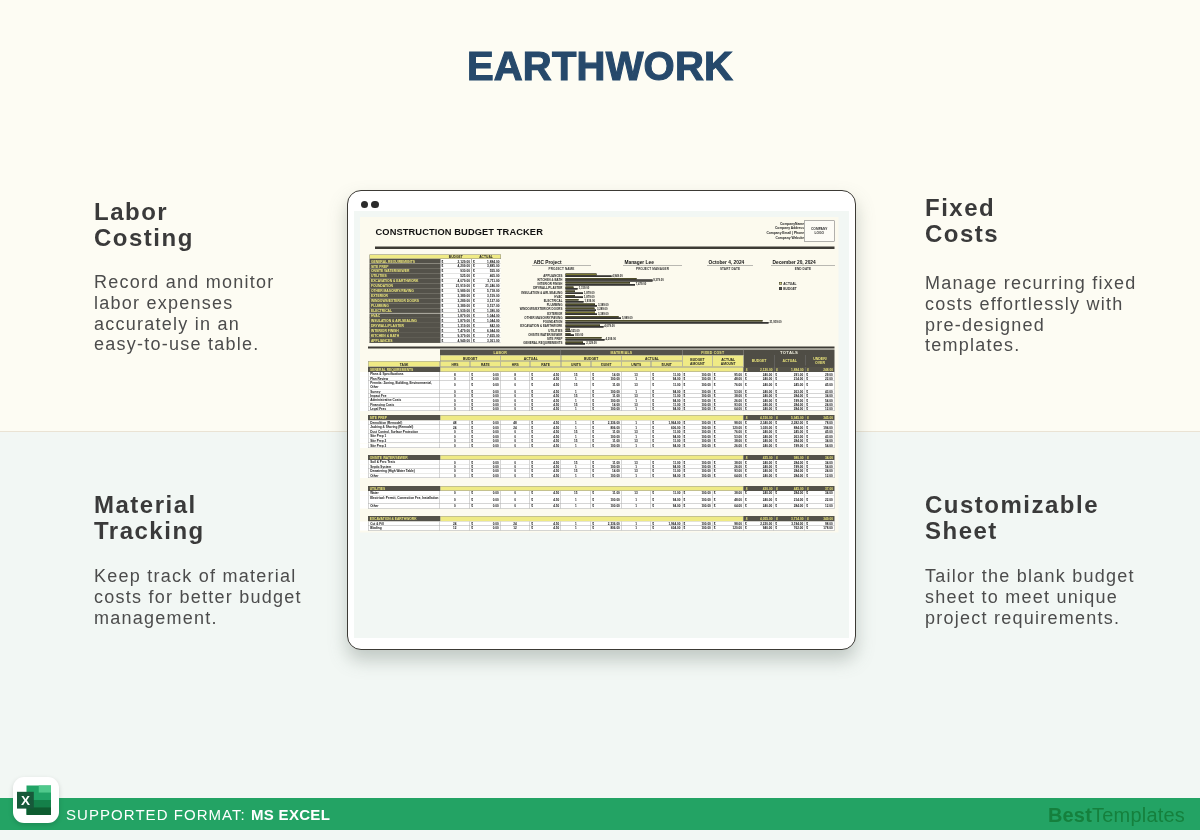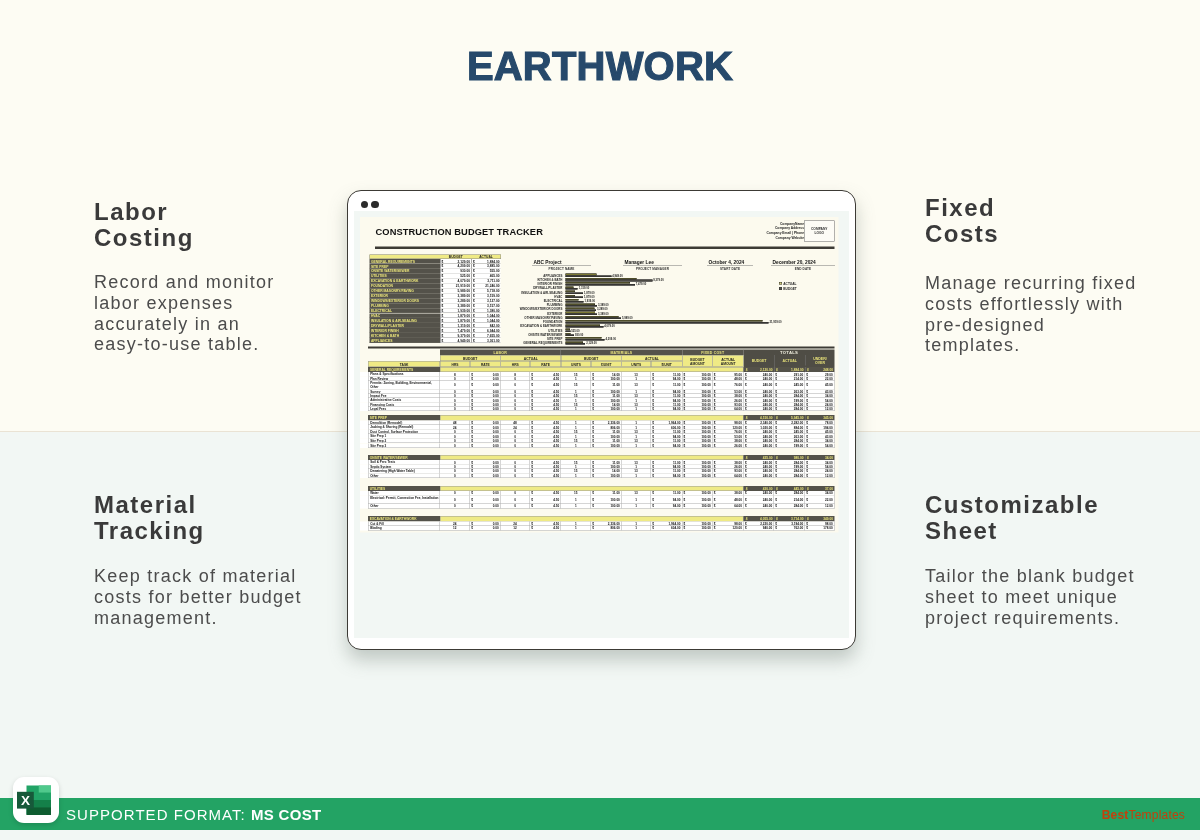--- a/index.html
+++ b/index.html
@@ -56,21 +56,21 @@
 .tc{position:absolute;height:100%;border-right:0.5px solid #aaa;border-bottom:0.5px solid #aaa;font-size:6.2px;color:#111}
 .task{font-weight:700;padding-left:3px;line-height:8.8px;white-space:nowrap;overflow:hidden;border-left:0.5px solid #aaa}
 .tl2{white-space:normal;line-height:8px;padding-top:0.6px}
 .num{display:flex;justify-content:space-between;align-items:center;padding:0 2.5px;font-weight:700}
 .num i{font-style:normal}
 .ctr{justify-content:center}
 
 .gbar{position:absolute;left:0;top:798px;width:1200px;height:32px;background:#23a364}
 .gtext{position:absolute;left:66px;top:798px;height:32px;line-height:33px;color:#fff;font-size:15px;letter-spacing:1.05px}
 .gtext b{font-weight:700;letter-spacing:0.3px}
-.brand{position:absolute;right:15px;top:799px;height:32px;line-height:32px;color:#c2410c;font-size:12px;letter-spacing:0.2px}
+.brand{position:absolute;right:15px;top:799px;height:32px;line-height:32px;color:#15803d;font-size:20px;letter-spacing:0.2px}
 .brand b{font-weight:700}
 .xbox{position:absolute;left:13px;top:777px;width:45.5px;height:46px;background:#fff;border-radius:11px;box-shadow:0 2px 5px rgba(0,0,0,.15)}
 </style></head>
 <body>
 <div class="bot"></div>
 <h1>EARTHWORK</h1>
 
 <div class="hd" style="left:94px;top:199px">Labor<br>Costing</div>
 <div class="bd" style="left:94px;top:272px">Record and monitor<br>labor expenses<br>accurately in an<br>easy-to-use table.</div>
 
@@ -1496,21 +1496,21 @@
 <div class="tc num" style="left:890.0px;width:59.0px">
             <i>$</i>
             <b>178.00</b>
           </div>
 </div>
     </div>
   </div>
 </div>
 
 <div class="gbar"></div>
-<div class="gtext">SUPPORTED FORMAT: <b>MS COST</b></div>
+<div class="gtext">SUPPORTED FORMAT: <b>MS EXCEL</b></div>
 <div class="brand"><b>Best</b>Templates</div>
 <div class="xbox">
 <svg width="45" height="46" viewBox="0 0 45 46" style="position:absolute;left:0;top:0">
   <rect x="13.5" y="8.5" width="24.5" height="29" fill="#21a366"></rect>
   <rect x="25.75" y="8.5" width="12.25" height="7.25" fill="#50c98c"></rect>
   <rect x="13.5" y="15.75" width="24.5" height="7.25" fill="#21a366"></rect>
   <rect x="13.5" y="23" width="24.5" height="7.25" fill="#148049"></rect>
   <rect x="13.5" y="30.25" width="24.5" height="7.75" fill="#0e5c30"></rect>
   <rect x="4" y="14.8" width="16.8" height="16.8" fill="#17593a"></rect>
   <text x="12.4" y="28.2" font-family="Liberation Sans,sans-serif" font-size="13.5" font-weight="bold" fill="#fff" text-anchor="middle">X</text>

